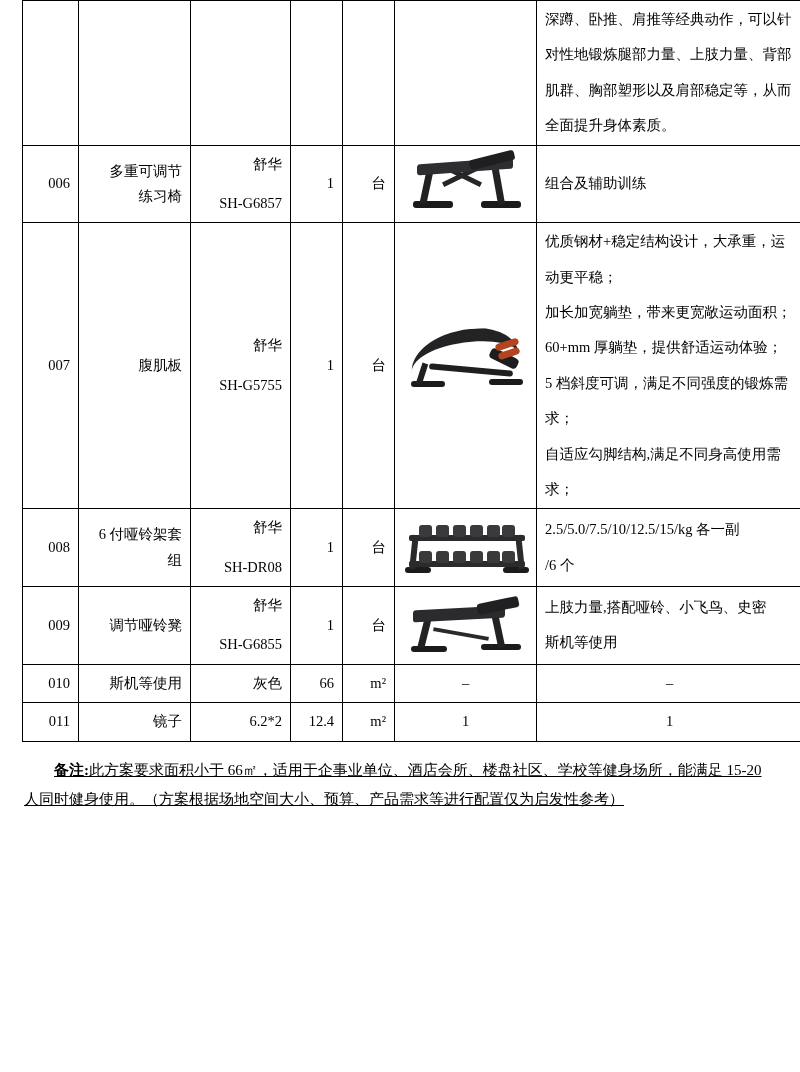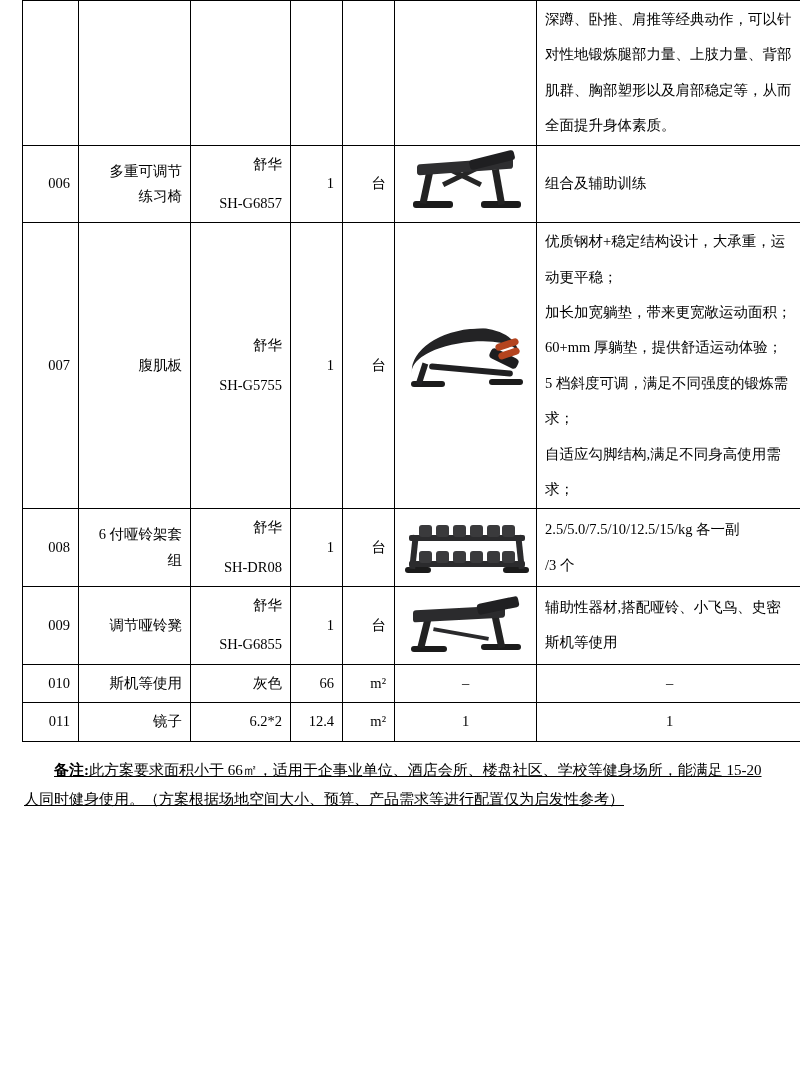--- a/index.html
+++ b/index.html
@@ -347,21 +347,21 @@
             <div class="r8-db s2" style="left:16px"></div>
             <div class="r8-db s2" style="left:33px"></div>
             <div class="r8-db s2" style="left:50px"></div>
             <div class="r8-db s2" style="left:67px"></div>
             <div class="r8-db s2" style="left:84px"></div>
             <div class="r8-db s2" style="left:99px"></div>
           </div>
         </td>
         <td class="desc">
           <p>2.5/5.0/7.5/10/12.5/15/kg 各一副</p>
-          <p>/3 个</p>
+          <p>/6 个</p>
         </td>
       </tr>
 
       <tr>
         <td class="no">009</td>
         <td class="name">调节哑铃凳</td>
         <td class="brand">
           <span class="brand-line">舒华</span>
           <span class="brand-line">SH-G6855</span>
         </td>
@@ -372,21 +372,21 @@
             <div class="b9-footl"></div>
               <div class="b9-footr"></div>
             <div class="b9-legl"></div>
               <div class="b9-legr"></div>
             <div class="b9-bar"></div>
             <div class="b9-pad"></div>
               <div class="b9-inc"></div>
           </div>
         </td>
         <td class="desc">
-          <p>辅助性器材,搭配哑铃、小飞鸟、史密</p>
+          <p>上肢力量,搭配哑铃、小飞鸟、史密</p>
           <p>斯机等使用</p>
         </td>
       </tr>
 
       <tr>
         <td class="no">010</td>
         <td class="name">斯机等使用</td>
         <td class="brand">灰色</td>
         <td class="qty">66</td>
         <td class="unit">m²</td>

